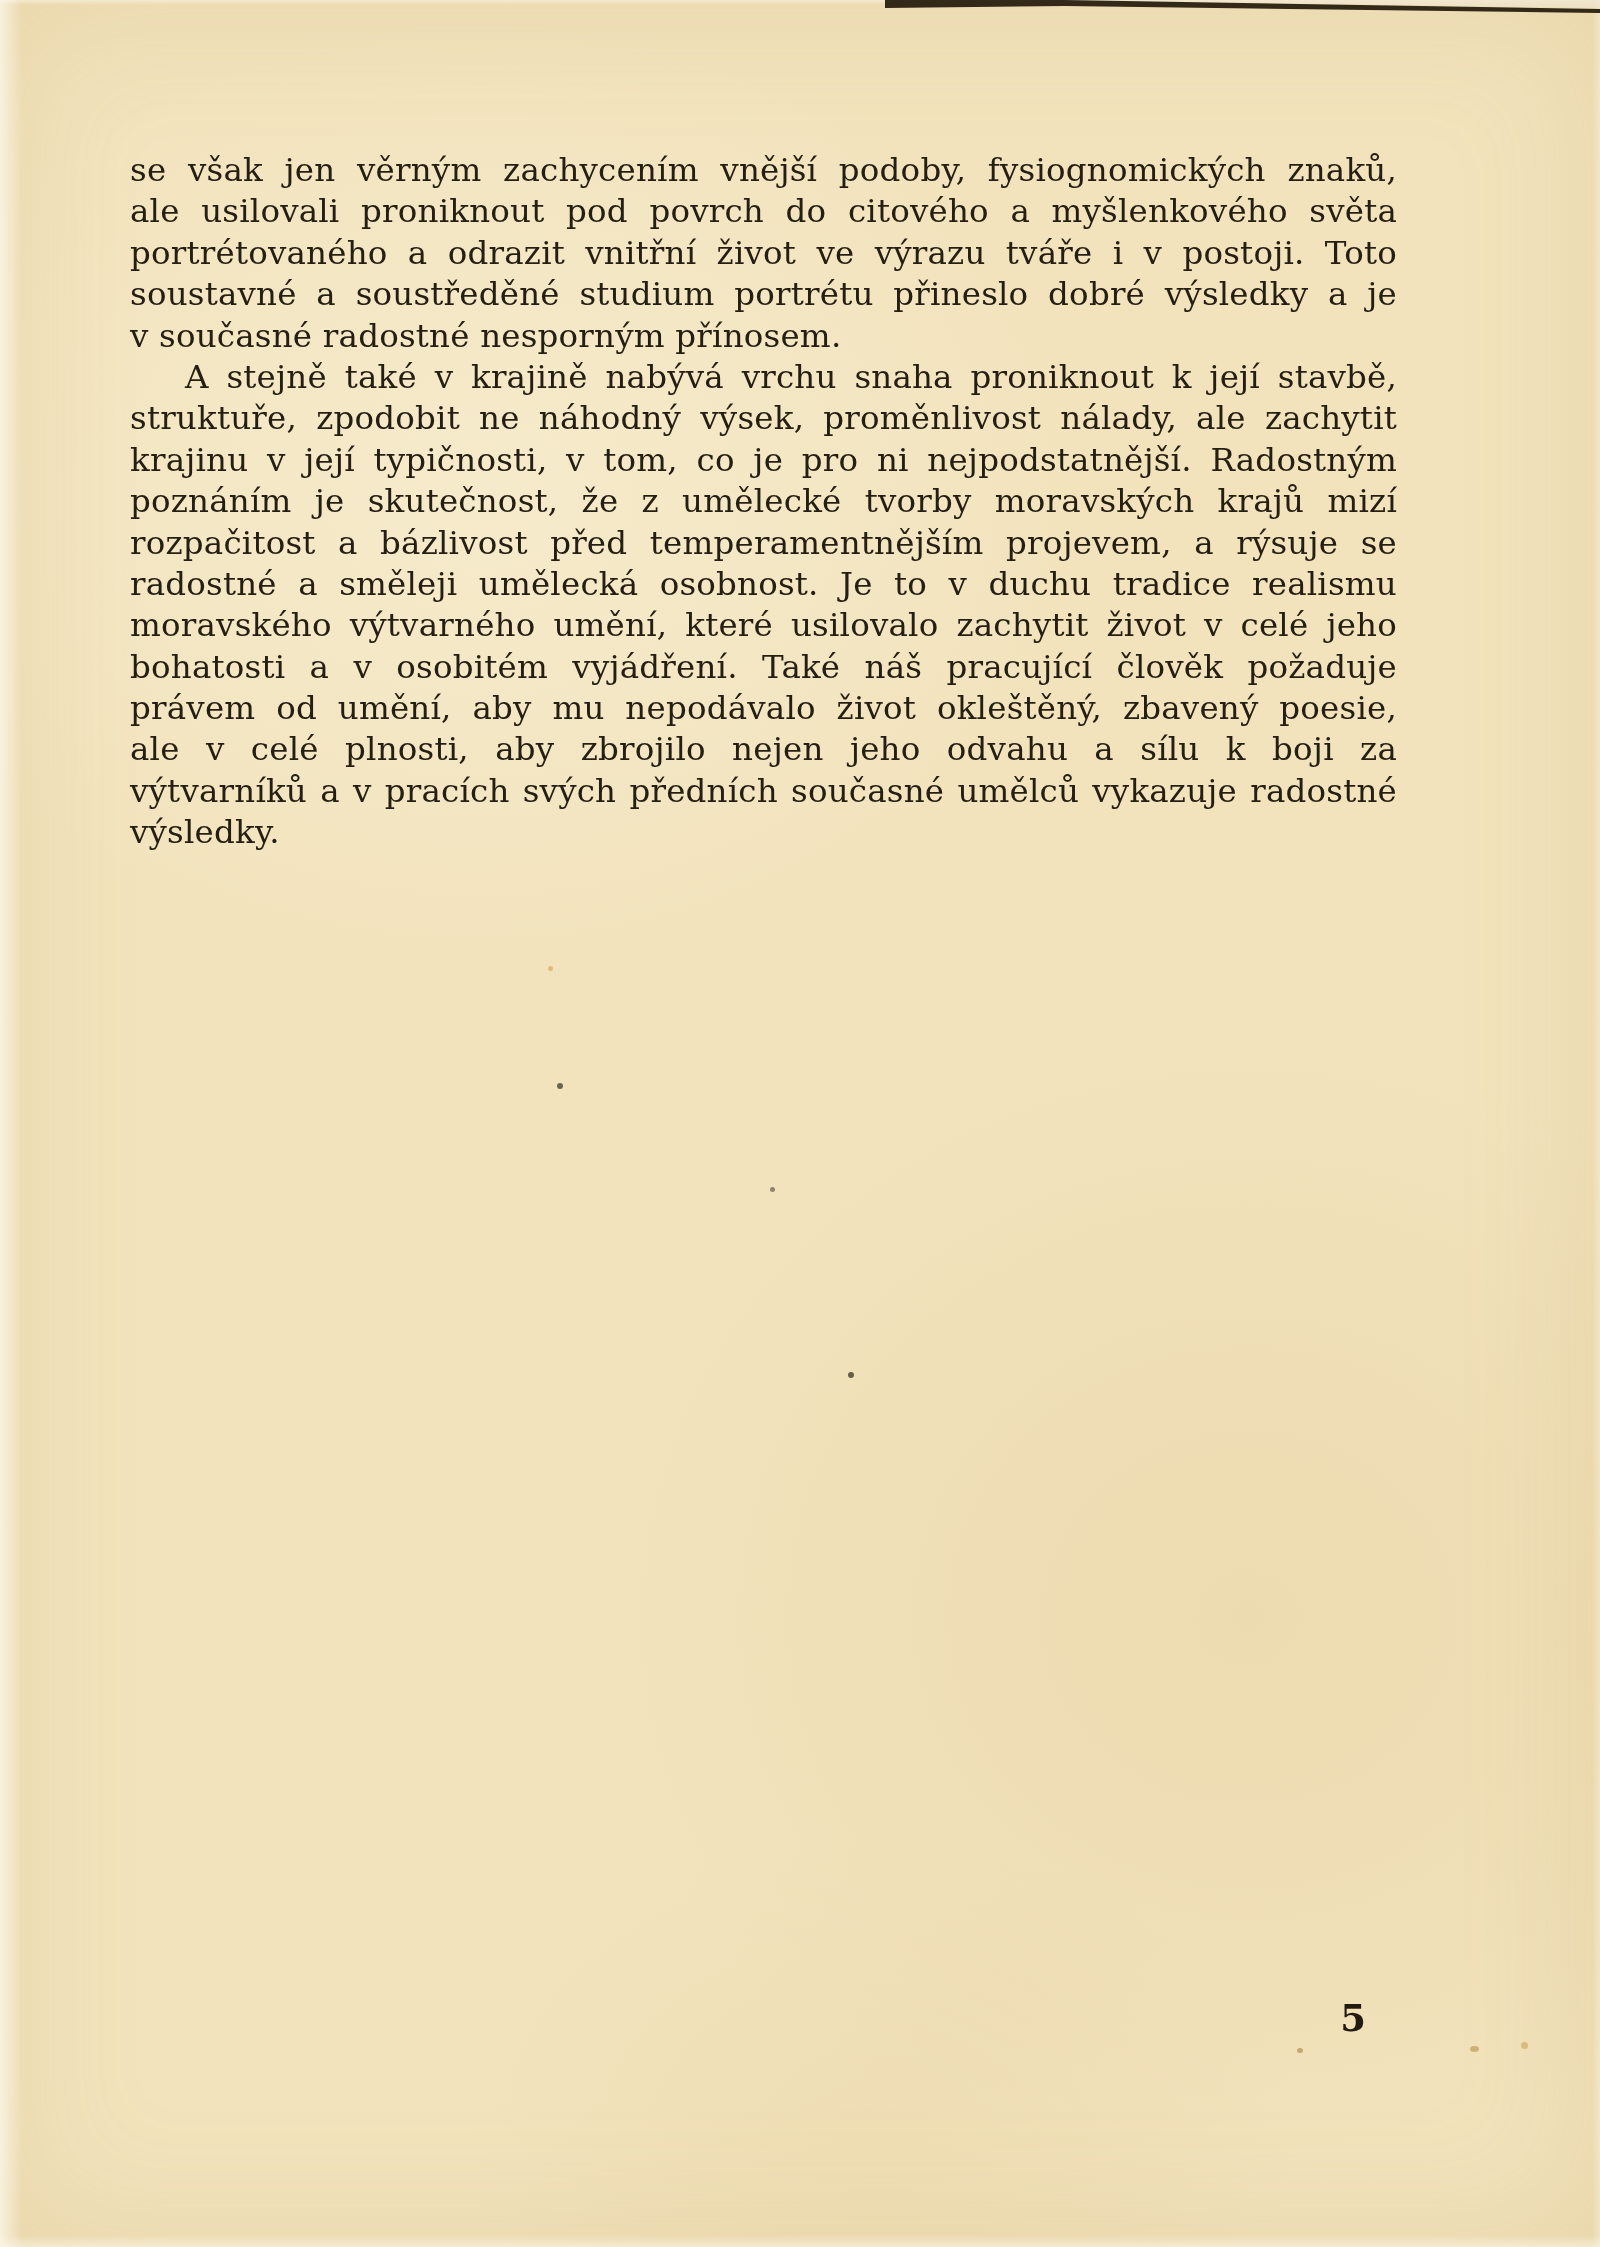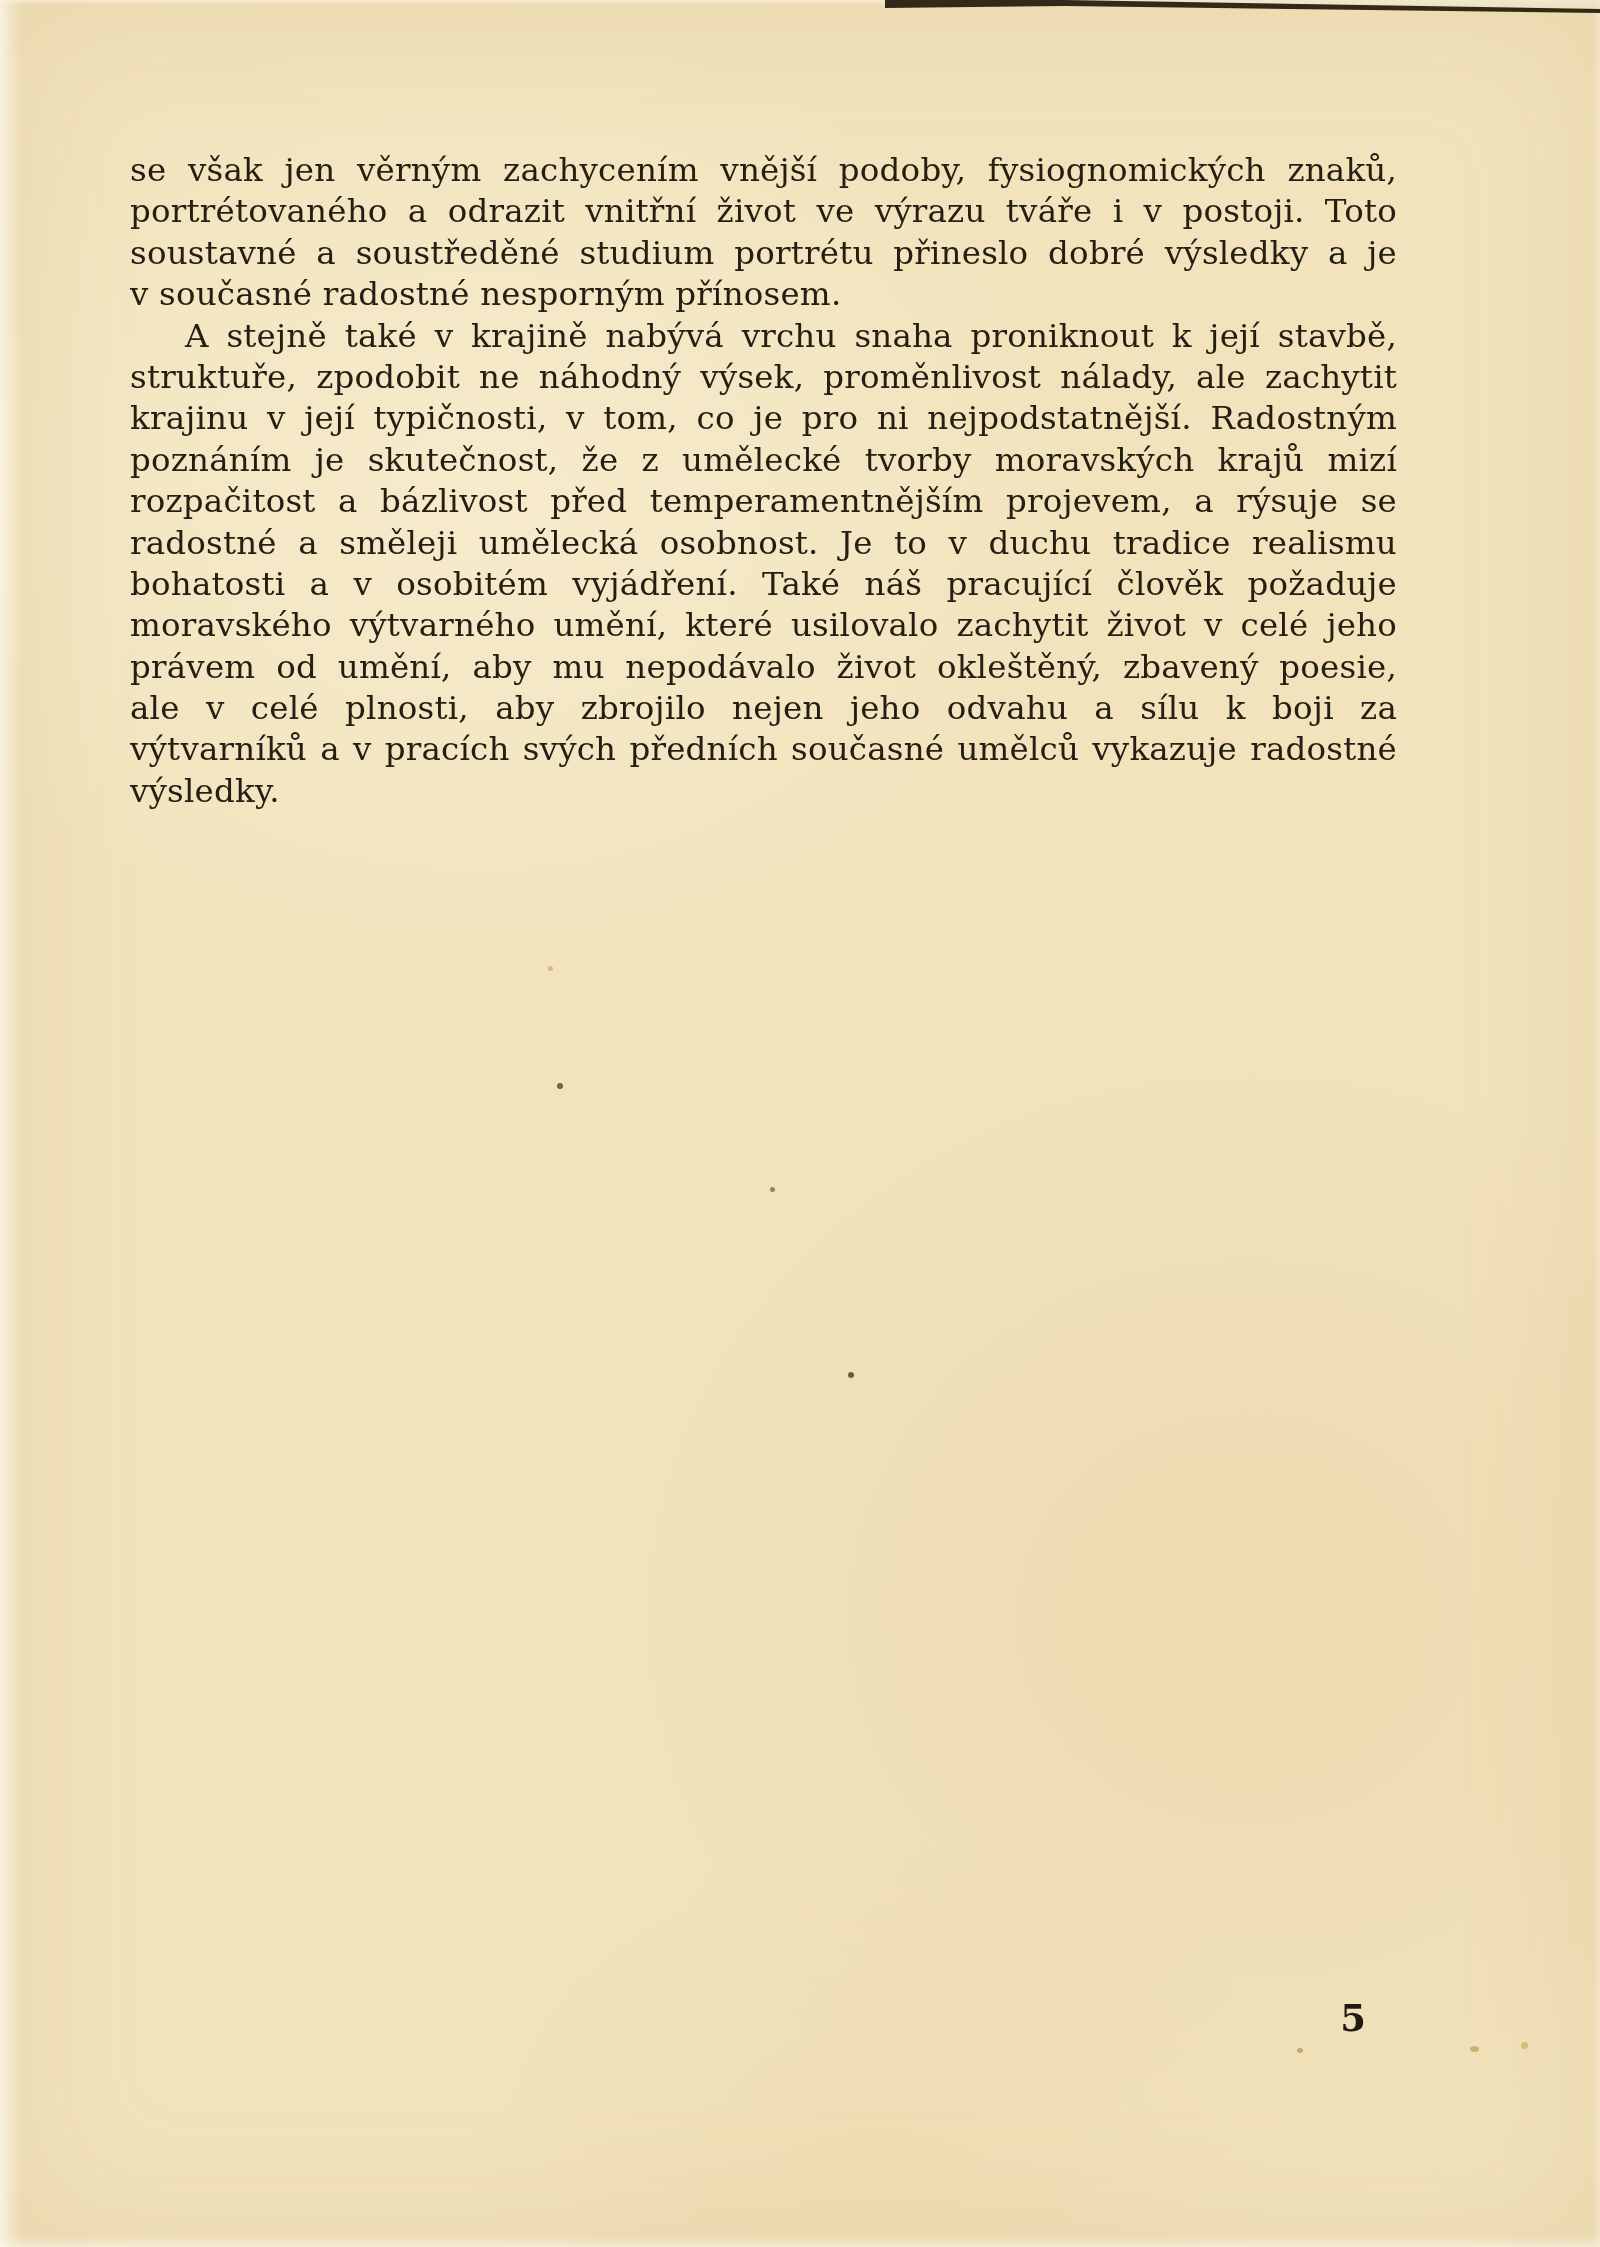--- a/index.html
+++ b/index.html
@@ -89,31 +89,32 @@
   <div class="edge-right"></div>
   <div class="edge-bottom"></div>
 
   <svg id="scan-artifact-svg" viewBox="0 0 1600 44" xmlns="http://www.w3.org/2000/svg">
     <polygon id="scan-sliver" points="1045,0 1600,0 1600,8" fill="#efe6cf" opacity="0.7"></polygon>
     <polygon id="scan-wedge" points="885,0 1065,0 1600,9 1600,13 1065,6 885,8" fill="#241b0c" opacity="0.93"></polygon>
   </svg>
 
   <div id="body-text">
       <div class="line just">se však jen věrným zachycením vnější podoby, fysiognomických znaků,</div>
+      <div class="line just">ale usilovali proniknout pod povrch do citového a myšlenkového světa</div>
       <div class="line just">portrétovaného a odrazit vnitřní život ve výrazu tváře i v postoji. Toto</div>
       <div class="line just">soustavné a soustředěné studium portrétu přineslo dobré výsledky a je</div>
       <div class="line">v současné radostné nesporným přínosem.</div>
       <div class="line just indent">A stejně také v krajině nabývá vrchu snaha proniknout k její stavbě,</div>
       <div class="line just">struktuře, zpodobit ne náhodný výsek, proměnlivost nálady, ale zachytit</div>
       <div class="line just">krajinu v její typičnosti, v tom, co je pro ni nejpodstatnější. Radostným</div>
       <div class="line just">poznáním je skutečnost, že z umělecké tvorby moravských krajů mizí</div>
       <div class="line just">rozpačitost a bázlivost před temperamentnějším projevem, a rýsuje se</div>
       <div class="line just">radostné a směleji umělecká osobnost. Je to v duchu tradice realismu</div>
+      <div class="line just">moravského výtvarného umění, které usilovalo zachytit život v celé jeho</div>
       <div class="line just">bohatosti a v osobitém vyjádření. Také náš pracující člověk požaduje</div>
-      <div class="line just">moravského výtvarného umění, které usilovalo zachytit život v celé jeho</div>
       <div class="line just">právem od umění, aby mu nepodávalo život okleštěný, zbavený poesie,</div>
       <div class="line just">ale v celé plnosti, aby zbrojilo nejen jeho odvahu a sílu k boji za</div>
       <div class="line just">výtvarníků a v pracích svých předních současné umělců vykazuje radostné</div>
       <div class="line">výsledky.</div>
     </div>
 
   <div id="page-number">5</div>
 
 <div class="speck" style="left: 548px; top: 966px; width: 5px; height: 5px; background: rgb(200, 137, 46); opacity: 0.45;"></div>
     <div class="speck" style="left: 557px; top: 1083px; width: 6px; height: 6px; background: rgb(74, 66, 52); opacity: 0.8;"></div>

